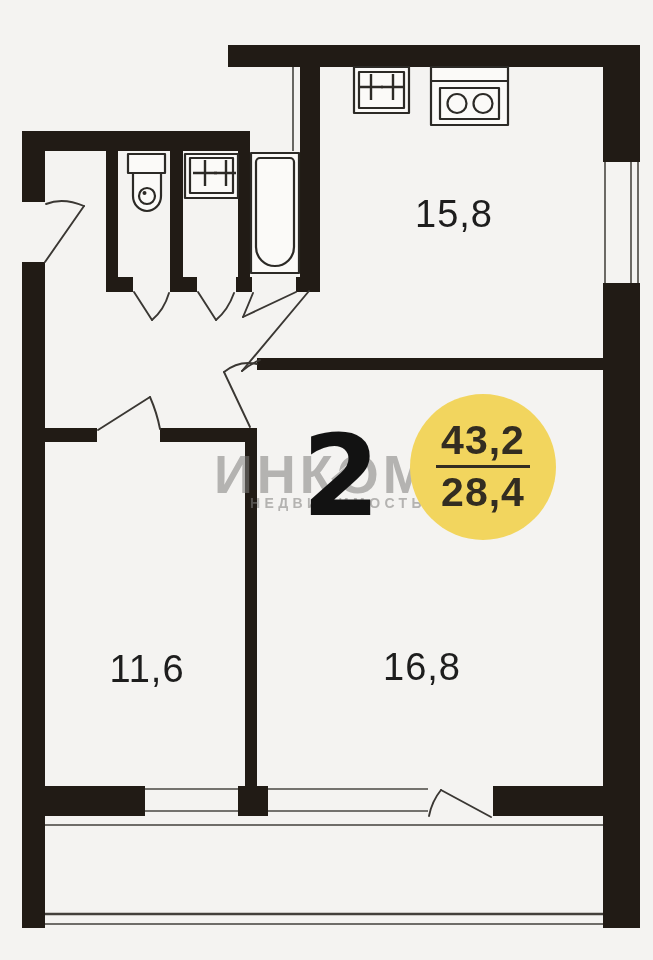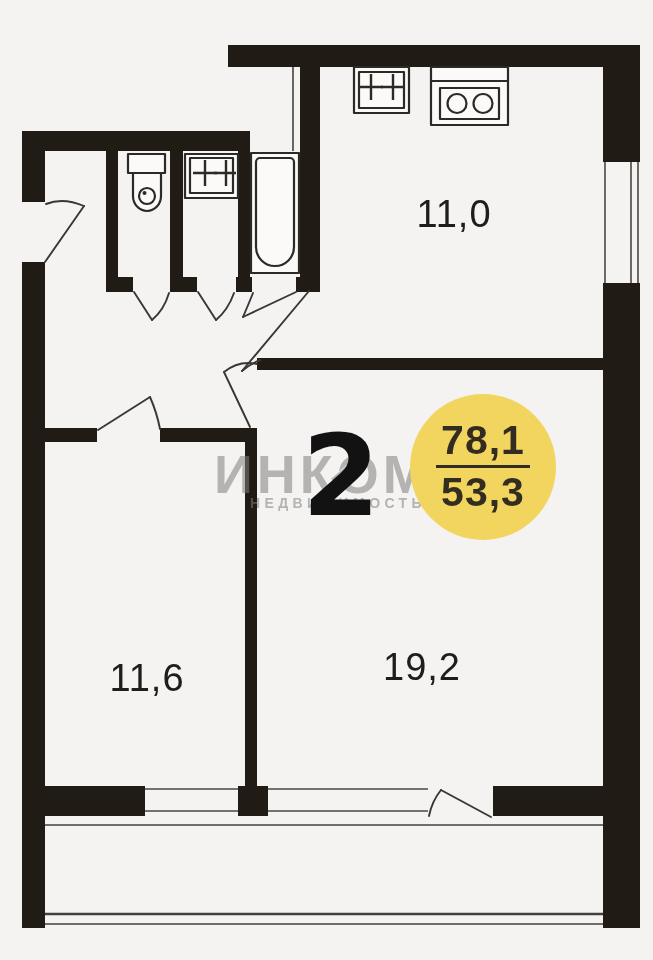--- a/index.html
+++ b/index.html
@@ -15,21 +15,21 @@
   .stage{
     position:relative;width:653px;height:960px;background:var(--bg);
     overflow:hidden;font-family:"Liberation Sans",sans-serif;
   }
   .stage svg{position:absolute;left:0;top:0;}
   .room-label{
     position:absolute;color:var(--ink);font-size:38px;font-weight:400;
     letter-spacing:1px;text-align:center;width:120px;
   }
   .label-kitchen{left:394px;top:193px;}
-  .label-bedroom{left:87px;top:648px;margin-top:9px;}
+  .label-bedroom{left:87px;top:648px;}
   .label-living{left:362px;top:646px;}
   .watermark{position:absolute;left:0;top:0;width:653px;pointer-events:none;}
   .wm-brand{
     position:absolute;left:214px;top:443px;width:210px;text-align:center;
     font-size:54px;font-weight:700;letter-spacing:4px;color:var(--wm);
     font-family:"Liberation Sans",sans-serif;white-space:nowrap;
   }
   .wm-slash{
     position:absolute;left:324px;top:466px;width:46px;height:4px;
     background:var(--bg);transform:rotate(-40deg);
@@ -199,22 +199,22 @@
 
   <div class="watermark">
     <div class="wm-brand">ИНКОМ</div>
     <div class="wm-slash"></div>
     <div class="wm-sub">НЕДВИЖИМОСТЬ</div>
   </div>
 
   <div class="room-count">2</div>
 
   <div class="area-badge">
-    <div class="num">78,1</div>
+    <div class="num">43,2</div>
     <div class="divider"></div>
-    <div class="num">53,3</div>
+    <div class="num">28,4</div>
   </div>
 
-  <div class="room-label label-kitchen">11,0</div>
+  <div class="room-label label-kitchen">15,8</div>
   <div class="room-label label-bedroom">11,6</div>
-  <div class="room-label label-living">19,2</div>
+  <div class="room-label label-living">16,8</div>
 
 </div>
 
 </body></html>

